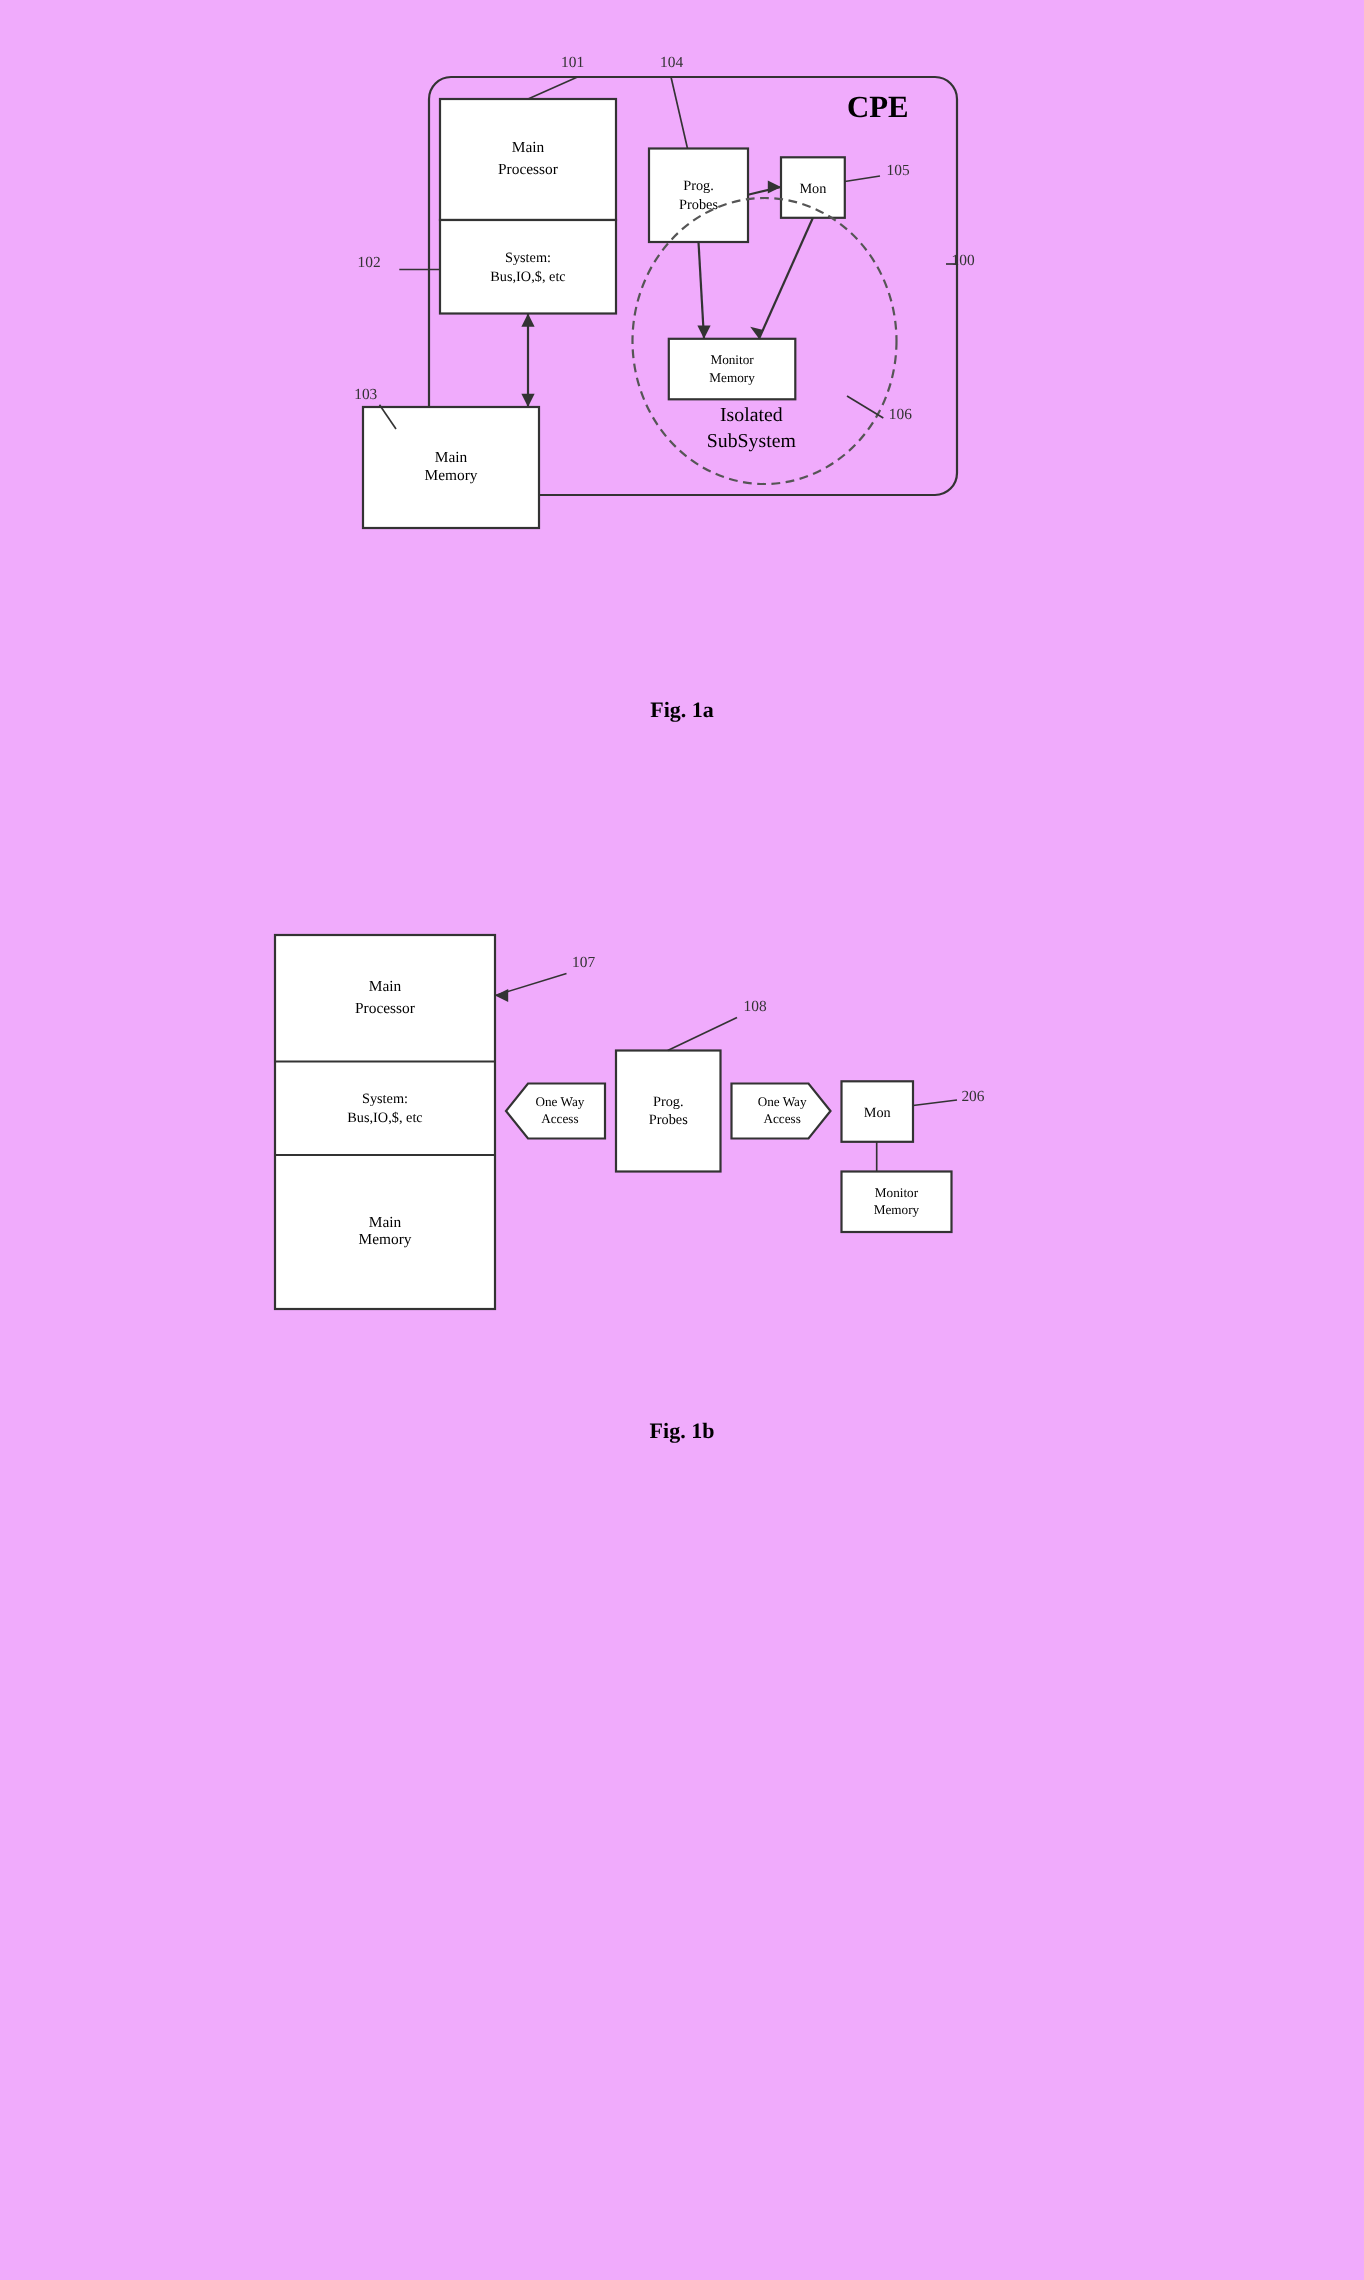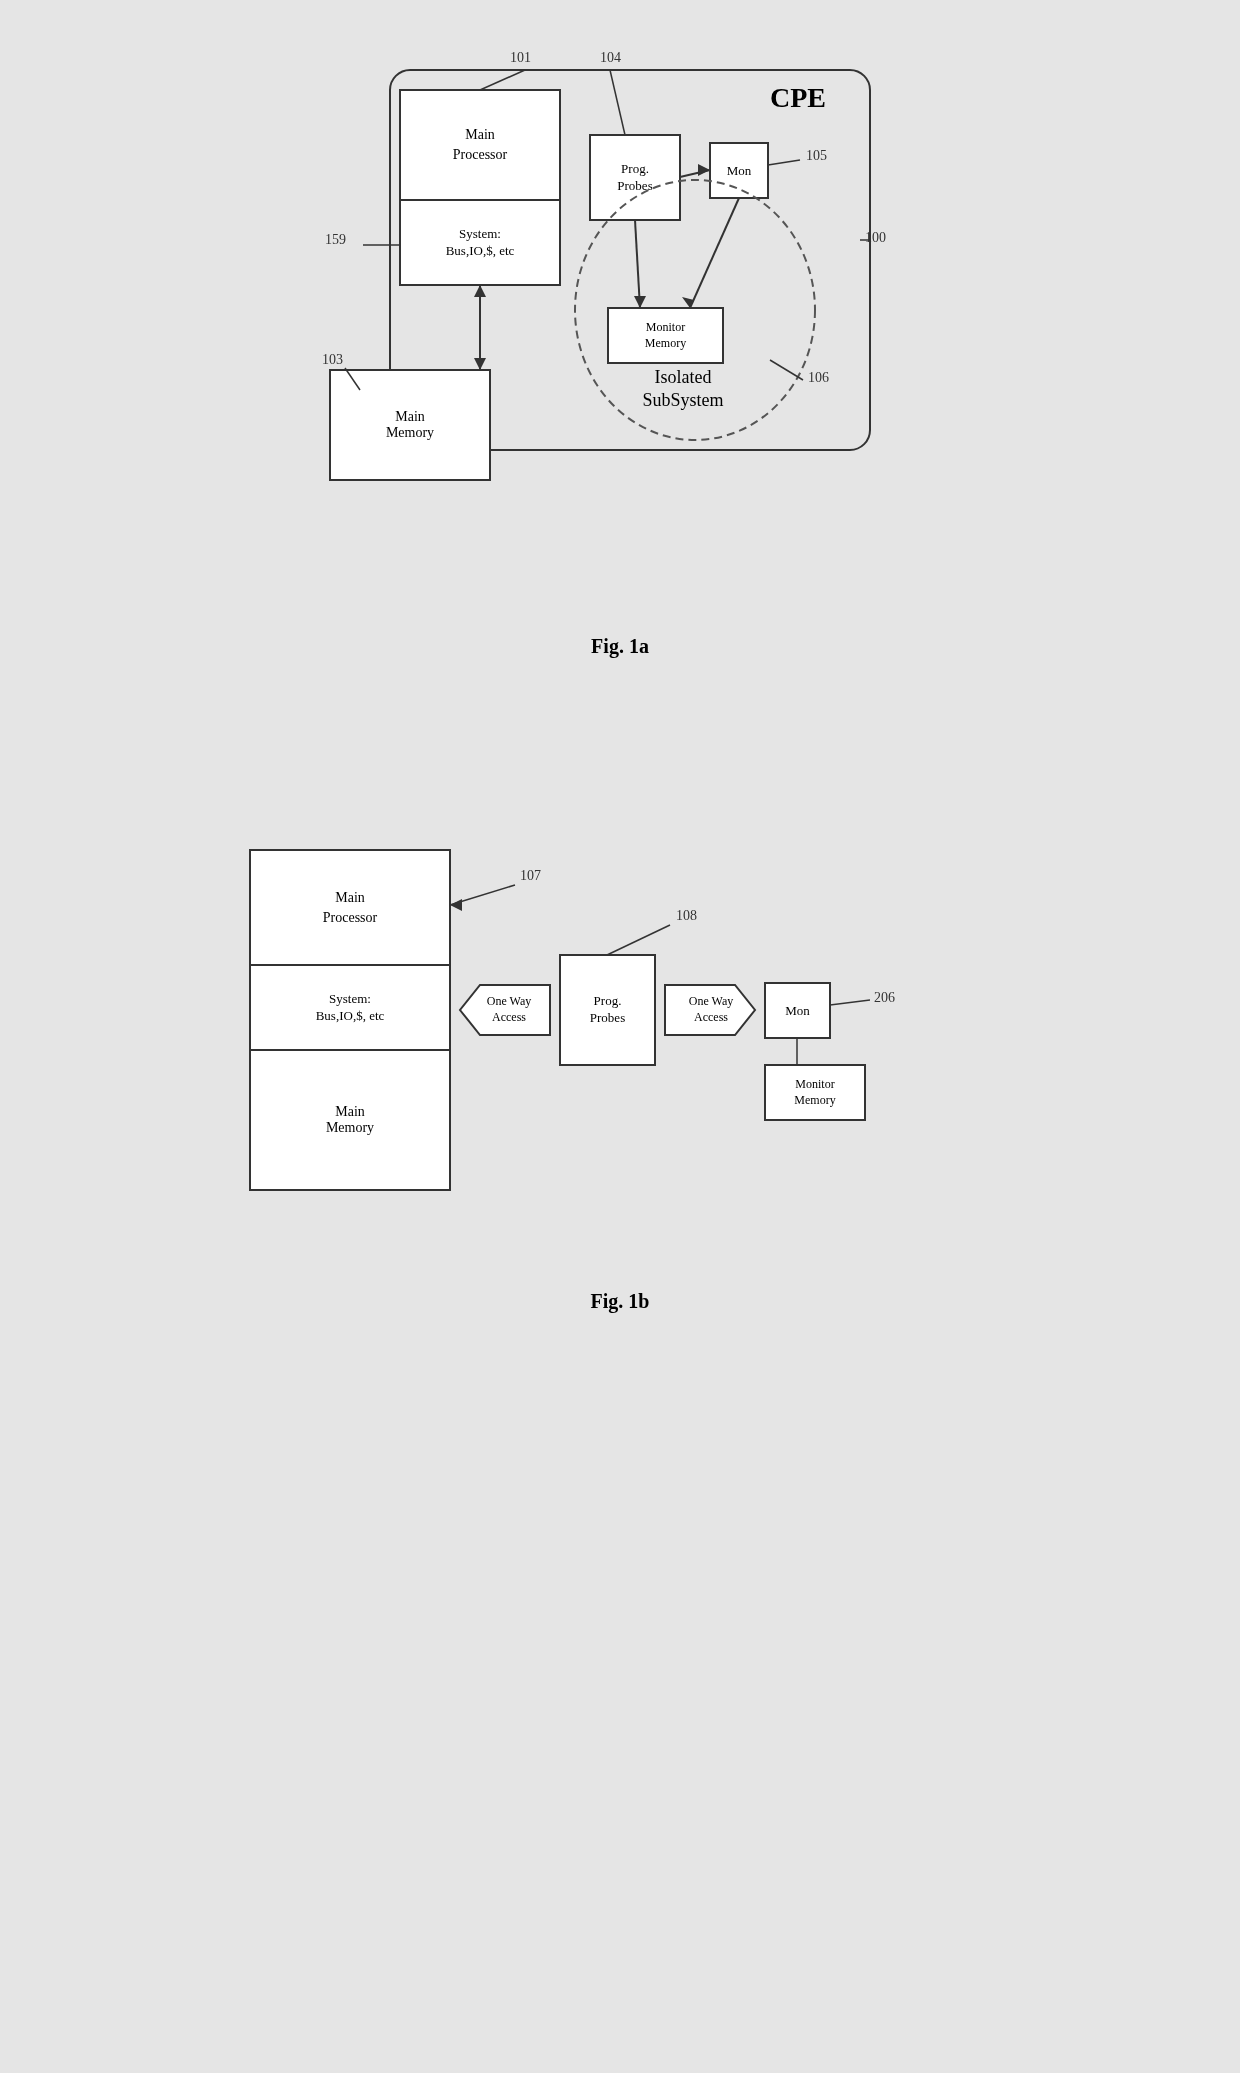--- a/index.html
+++ b/index.html
@@ -8,21 +8,21 @@
       font-family: 'Times New Roman', Times, serif;
       width: 1240px;
       min-height: 2073px;
       position: relative;
       overflow-x: hidden;
     }
 
     .page {
       width: 1240px;
       min-height: 2073px;
-      background: #e5e5e5;
+      background: #f0abfc;
       display: flex;
       flex-direction: column;
       align-items: center;
     }
 
     
     .fig1a-container {
       position: relative;
       width: 700px;
       height: 580px;
@@ -125,21 +125,21 @@
 
       <line x1="530" y1="120" x2="498" y2="125" stroke="#333" stroke-width="1.5"></line>
 
       <line x1="590" y1="200" x2="600" y2="200" stroke="#333" stroke-width="1.5"></line>
 
       <line x1="533" y1="340" x2="500" y2="320" stroke="#333" stroke-width="1.5"></line>
     </svg>
 
     <div class="ref-label" style="left:240px; top:10px;">101</div>
     <div class="ref-label" style="left:330px; top:10px;">104</div>
-    <div class="ref-label" style="left:55px; top:192px;">159</div>
+    <div class="ref-label" style="left:55px; top:192px;">102</div>
     <div class="ref-label" style="left:52px; top:312px;">103</div>
     <div class="ref-label" style="left:536px; top:108px;">105</div>
     <div class="ref-label" style="left:595px; top:190px;">100</div>
     <div class="ref-label" style="left:538px; top:330px;text-align:right;">106</div>
 
     <div style="position:absolute; left:500px; top:42px; font-size:28px; font-weight:bold;">CPE</div>
 
     <div style="position:absolute; left:130px; top:50px; width:160px; height:110px;
                 display:flex; align-items:center; justify-content:center; text-align:center;
                 font-size:14px; line-height:1.4; pointer-events:none; z-index:2;">

